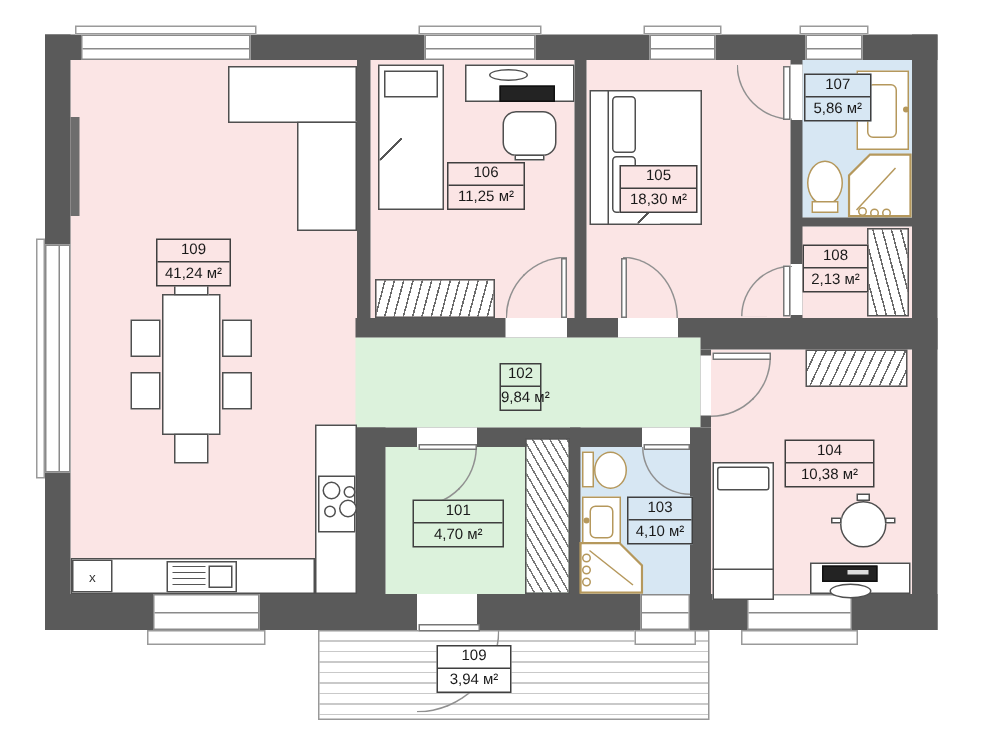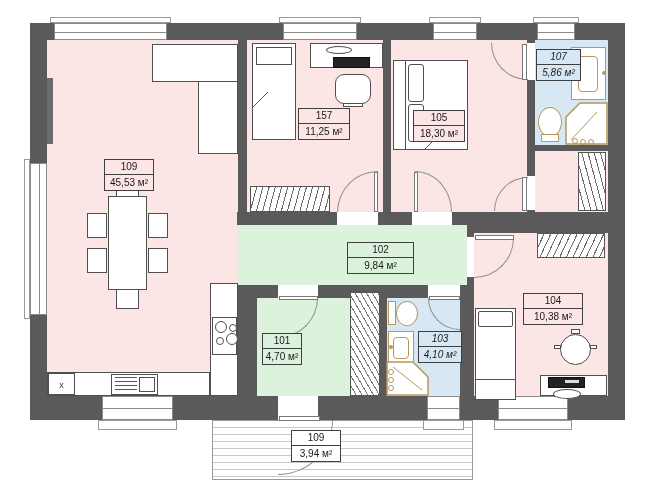--- a/index.html
+++ b/index.html
@@ -27,21 +27,21 @@
   .hatch1{border:1px solid #555;background:repeating-linear-gradient(105deg,#fff 0 5px,#6a6a6a 5px 6px);}
   .hatch2{border:1px solid #555;background:repeating-linear-gradient(75deg,#fff 0 5px,#6a6a6a 5px 6px);}
   .hatch3{border:1px solid #555;background:repeating-linear-gradient(60deg,#fff 0 4px,#777 4px 5px);}
   .hatch4{border:1px solid #555;background:repeating-linear-gradient(115deg,#fff 0 5px,#6a6a6a 5px 6px);}
   .sill{background:#fff;border:1px solid #9a9a9a;}
   .label{border:1px solid #3f3f3f;text-align:center;font-size:10px;color:#1a1a1a;background:#fff;}
   .label .n{border-bottom:1px solid #3f3f3f;height:14px;line-height:14px;white-space:nowrap;}
   .label .a{height:15px;line-height:15px;white-space:nowrap;}
   .lbl-pink{background:#fbe5e5;}
   .lbl-green{background:#dcf2dc;}
-  .lbl-blue{background:#d7e7f3;font-style:italic;}
+  .lbl-blue{background:#d7e7f3;}
   .porch{border:1px solid #999;background:repeating-linear-gradient(to bottom,#fff 0 6px,#c9c9c9 6px 7px);}
   .lines{background:repeating-linear-gradient(to bottom,#555 0 1px,#fff 1px 4px);}
   .dark{background:#232323;border:1px solid #111;}
   .fold{background:linear-gradient(to bottom right,rgba(0,0,0,0) 47%,#555 47%,#555 53%,#fff 53%);}
   .xbox{font-size:9px;color:#333;text-align:center;}
 </style>
 </head>
 <body>
 
 <div id="canvas">
@@ -196,39 +196,43 @@
   <div class="abs fu" style="left:571px;top:329px;width:9px;height:5px"></div>
   <div class="abs fu" style="left:554px;top:345px;width:7px;height:4px"></div>
   <div class="abs fu" style="left:590px;top:345px;width:7px;height:4px"></div>
   <div class="abs fu" style="left:540px;top:375px;width:67px;height:21px"></div>
   <div class="abs dark" style="left:548px;top:377px;width:37px;height:11px"></div>
   <div class="abs" style="left:565px;top:380px;width:14px;height:3px;background:#ddd"></div>
   <div class="abs fu" style="left:553px;top:389px;width:28px;height:10px;border-radius:50%"></div>
 
   <div class="abs label lbl-pink" style="left:104px;top:159px;width:50px">
     <div class="n">109</div>
-    <div class="a">45,53 м²</div>
+    <div class="a">41,24 м²</div>
   </div>
   <div class="abs label lbl-pink" style="left:298px;top:108px;width:52px">
-    <div class="n">157</div>
+    <div class="n">106</div>
     <div class="a">11,25 м²</div>
   </div>
   <div class="abs label lbl-pink" style="left:413px;top:110px;width:52px">
     <div class="n">105</div>
     <div class="a">18,30 м²</div>
   </div>
   <div class="abs label lbl-blue" style="left:536px;top:49px;width:45px">
     <div class="n">107</div>
     <div class="a">5,86 м²</div>
   </div>
-  <div class="abs label lbl-green" style="left:347px;top:242px;width:67px">
+  <div class="abs label lbl-pink" style="left:535px;top:163px;width:44px">
+    <div class="n">108</div>
+    <div class="a">2,13 м²</div>
+  </div>
+  <div class="abs label lbl-green" style="left:333px;top:242px;width:28px">
     <div class="n">102</div>
     <div class="a">9,84 м²</div>
   </div>
-  <div class="abs label lbl-green" style="left:262px;top:333px;width:40px">
+  <div class="abs label lbl-green" style="left:275px;top:333px;width:61px">
     <div class="n">101</div>
     <div class="a">4,70 м²</div>
   </div>
   <div class="abs label lbl-blue" style="left:418px;top:331px;width:44px">
     <div class="n">103</div>
     <div class="a">4,10 м²</div>
   </div>
   <div class="abs label lbl-pink" style="left:523px;top:293px;width:60px">
     <div class="n">104</div>
     <div class="a">10,38 м²</div>

